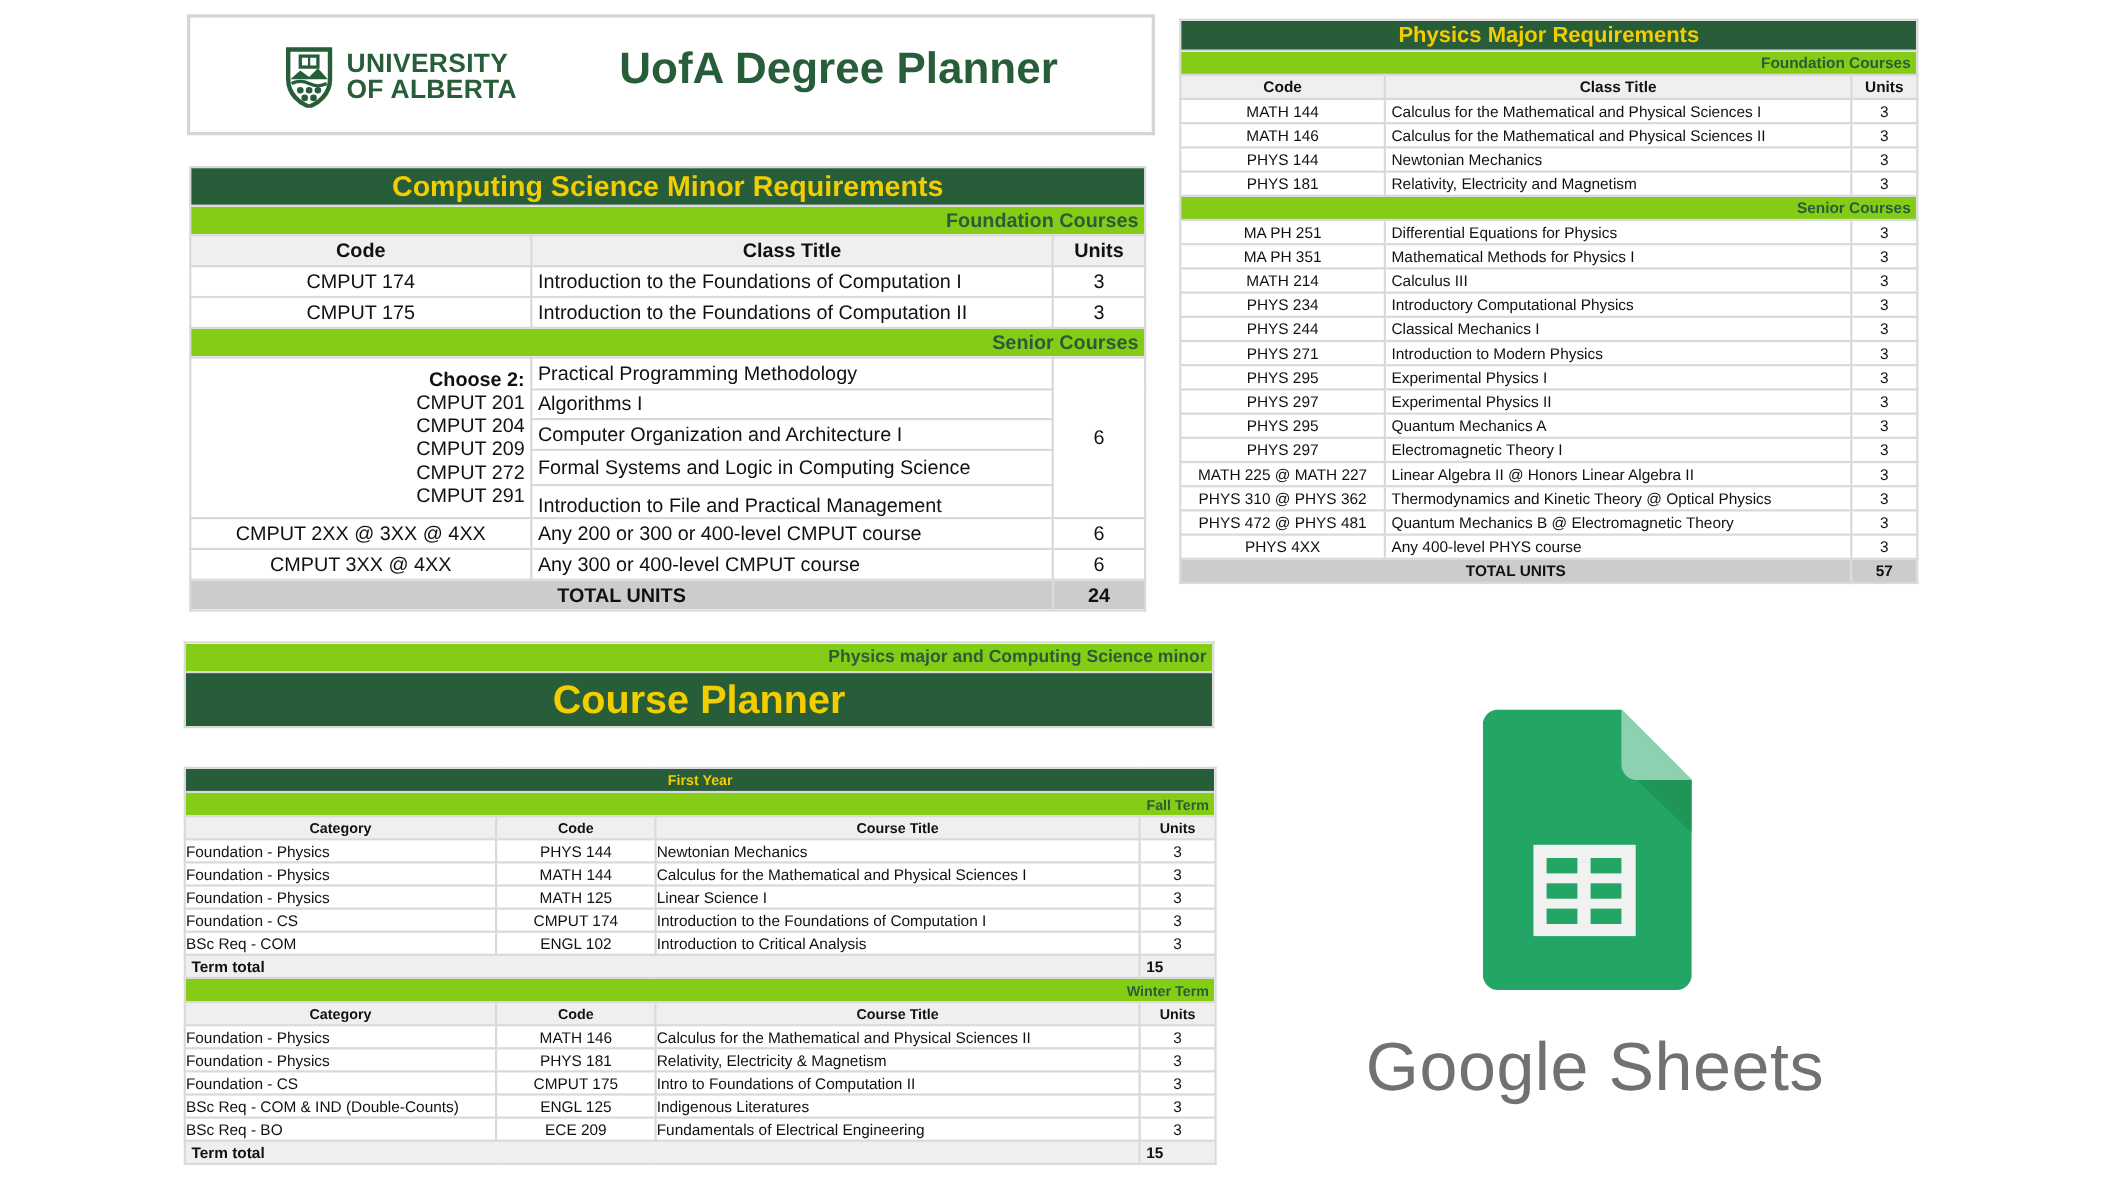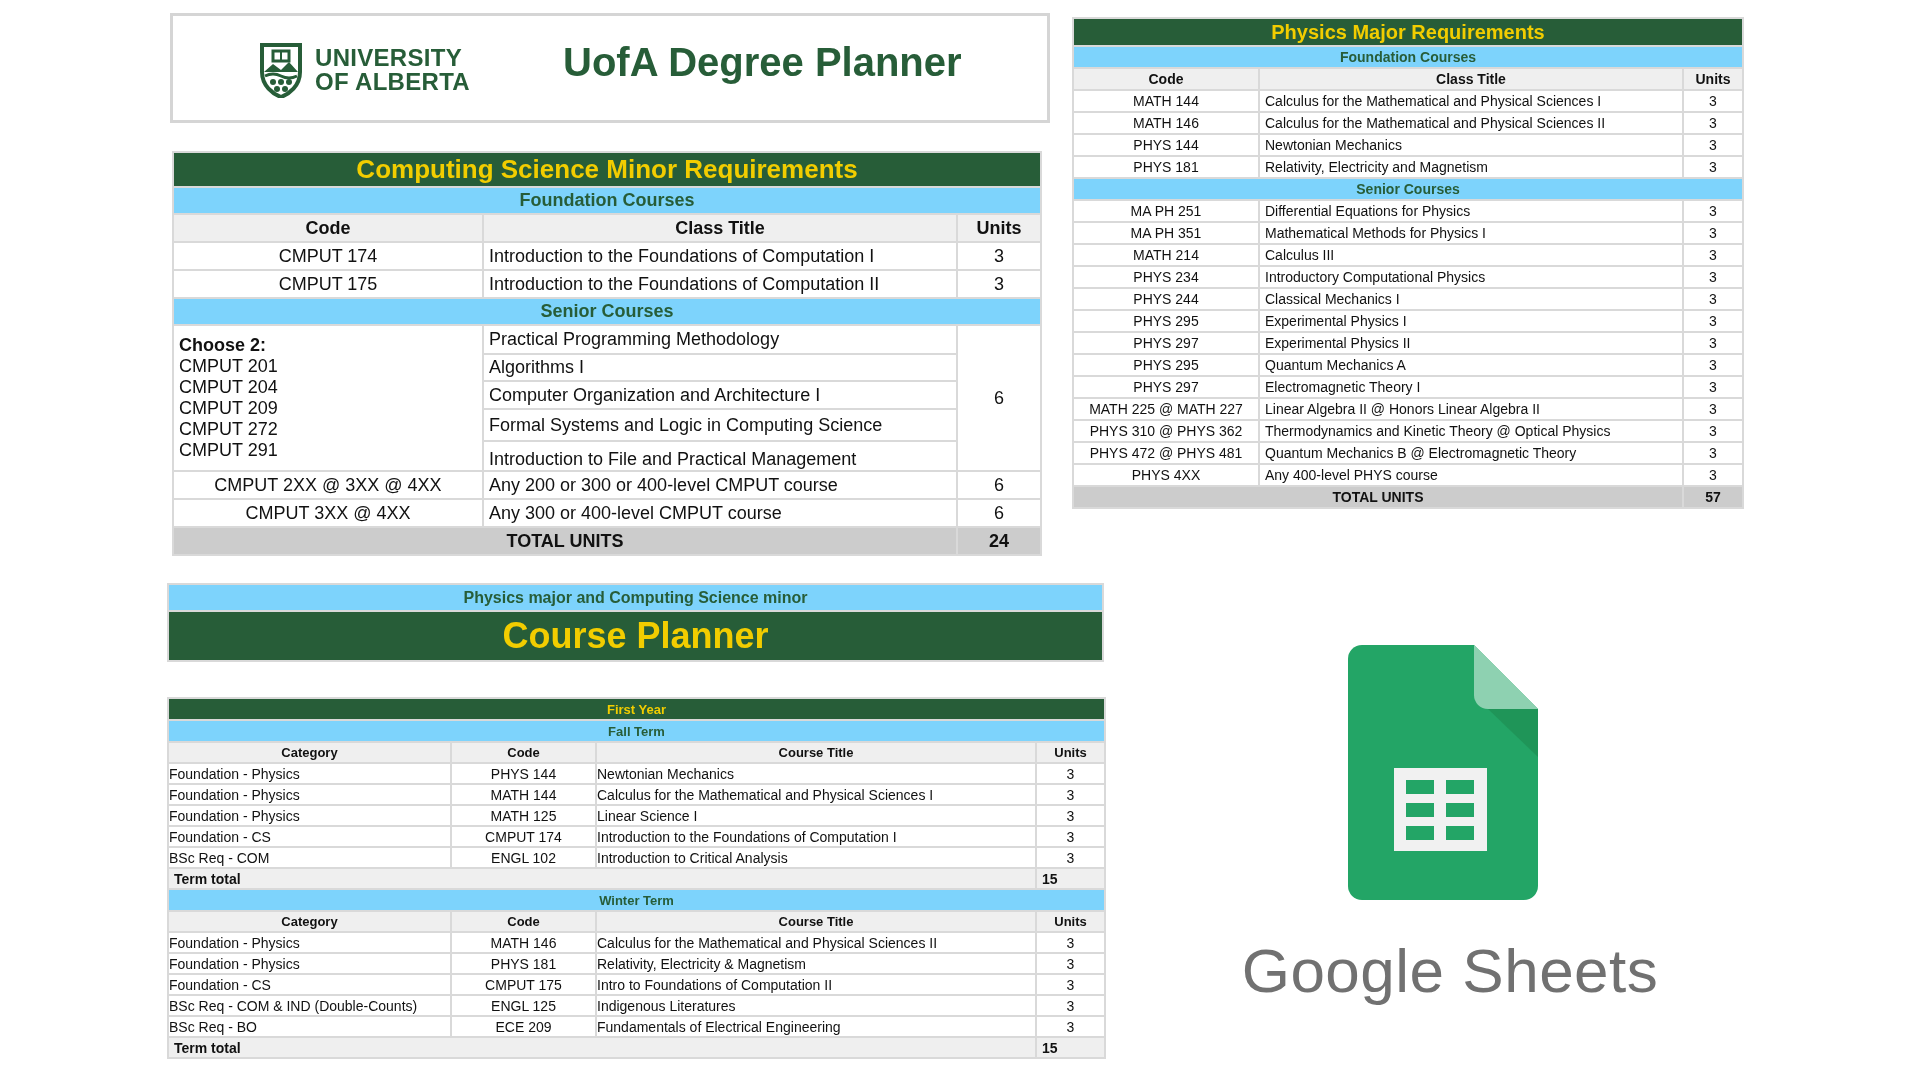--- a/index.html
+++ b/index.html
@@ -10,33 +10,33 @@
   
   #hdr { left:170px; top:13px; width:880px; height:110px; border:3px solid #d5d5d5; background:#fff; }
   #hdr .logo { position:absolute; left:86px; top:26px; display:flex; align-items:center; gap:12px; }
   #hdr .logotext { color:#275d38; font-weight:bold; font-size:24px; line-height:24px; letter-spacing:0.3px; }
   #hdr .title { position:absolute; left:390px; top:24px; color:#275d38; font-weight:bold; font-size:40px; }
 
   
   table.sheet { border-collapse:collapse; table-layout:fixed; width:100%; }
   table.sheet td { border:2px solid #d9d9d9; padding:0 5px; white-space:nowrap; overflow:hidden; }
   .g-title { background:#275d38; color:#f2cd00; font-weight:bold; text-align:center; }
-  .y-sub { background:#7dd3fc; color:#275d38; font-weight:bold; text-align:center; }
+  .y-sub { background:#84cc16; color:#275d38; font-weight:bold; text-align:right; }
   .col-h { background:#efefef; font-weight:bold; text-align:center; }
   .c { text-align:center; }
   .tot { background:#cccccc; font-weight:bold; text-align:center; }
   .ttot { background:#efefef; font-weight:bold; text-align:left; }
 
   
   #cs { left:172px; top:151px; width:780px; }
   #cs td { font-size:18px; height:26px; }
   #cs .g-title { font-size:26px; height:33px; }
   #cs .y-sub { font-size:18px; height:25px; }
   #cs .col-h { height:26px; }
-  #cs .choose { text-align:left; vertical-align:middle; line-height:21px; }
+  #cs .choose { text-align:right; vertical-align:middle; line-height:21px; }
 
   
   #ph { left:1072px; top:17px; width:670px; }
   #ph td { font-size:14px; height:20px; }
   #ph .g-title { font-size:20px; height:26px; }
   #ph .y-sub { font-size:14px; height:20px; }
   #ph .tot { font-size:14px; }
 
   
   #cp { left:167px; top:583px; width:937px; }
@@ -223,20 +223,25 @@
           <td class="c">PHYS 234</td>
           <td class="">Introductory Computational Physics</td>
           <td class="c">3</td>
         </tr>
         <tr>
           <td class="c">PHYS 244</td>
           <td class="">Classical Mechanics I</td>
           <td class="c">3</td>
         </tr>
         <tr>
+          <td class="c">PHYS 271</td>
+          <td class="">Introduction to Modern Physics</td>
+          <td class="c">3</td>
+        </tr>
+        <tr>
           <td class="c">PHYS 295</td>
           <td class="">Experimental Physics I</td>
           <td class="c">3</td>
         </tr>
         <tr>
           <td class="c">PHYS 297</td>
           <td class="">Experimental Physics II</td>
           <td class="c">3</td>
         </tr>
         <tr>

